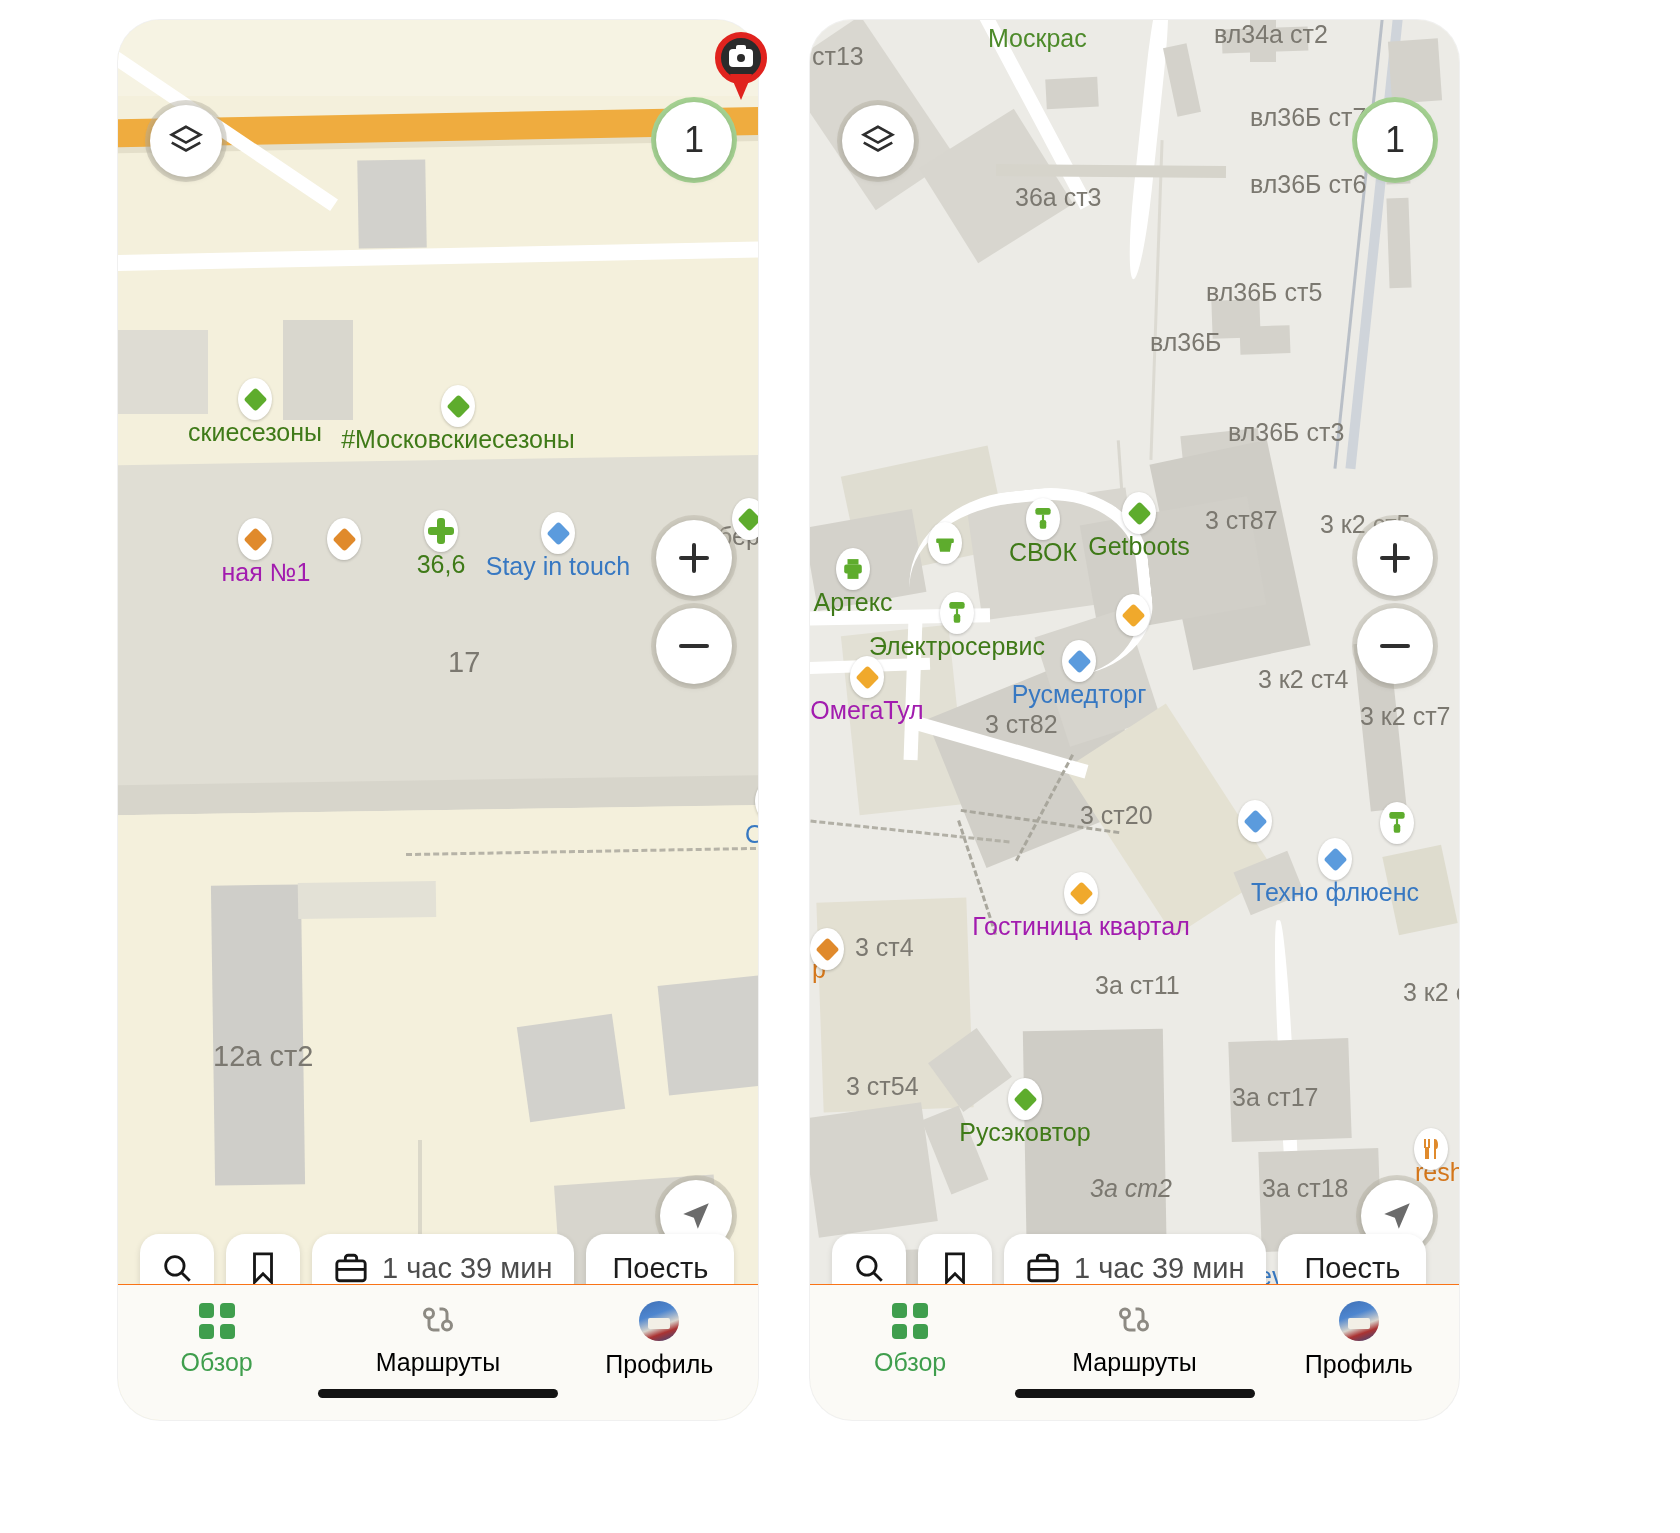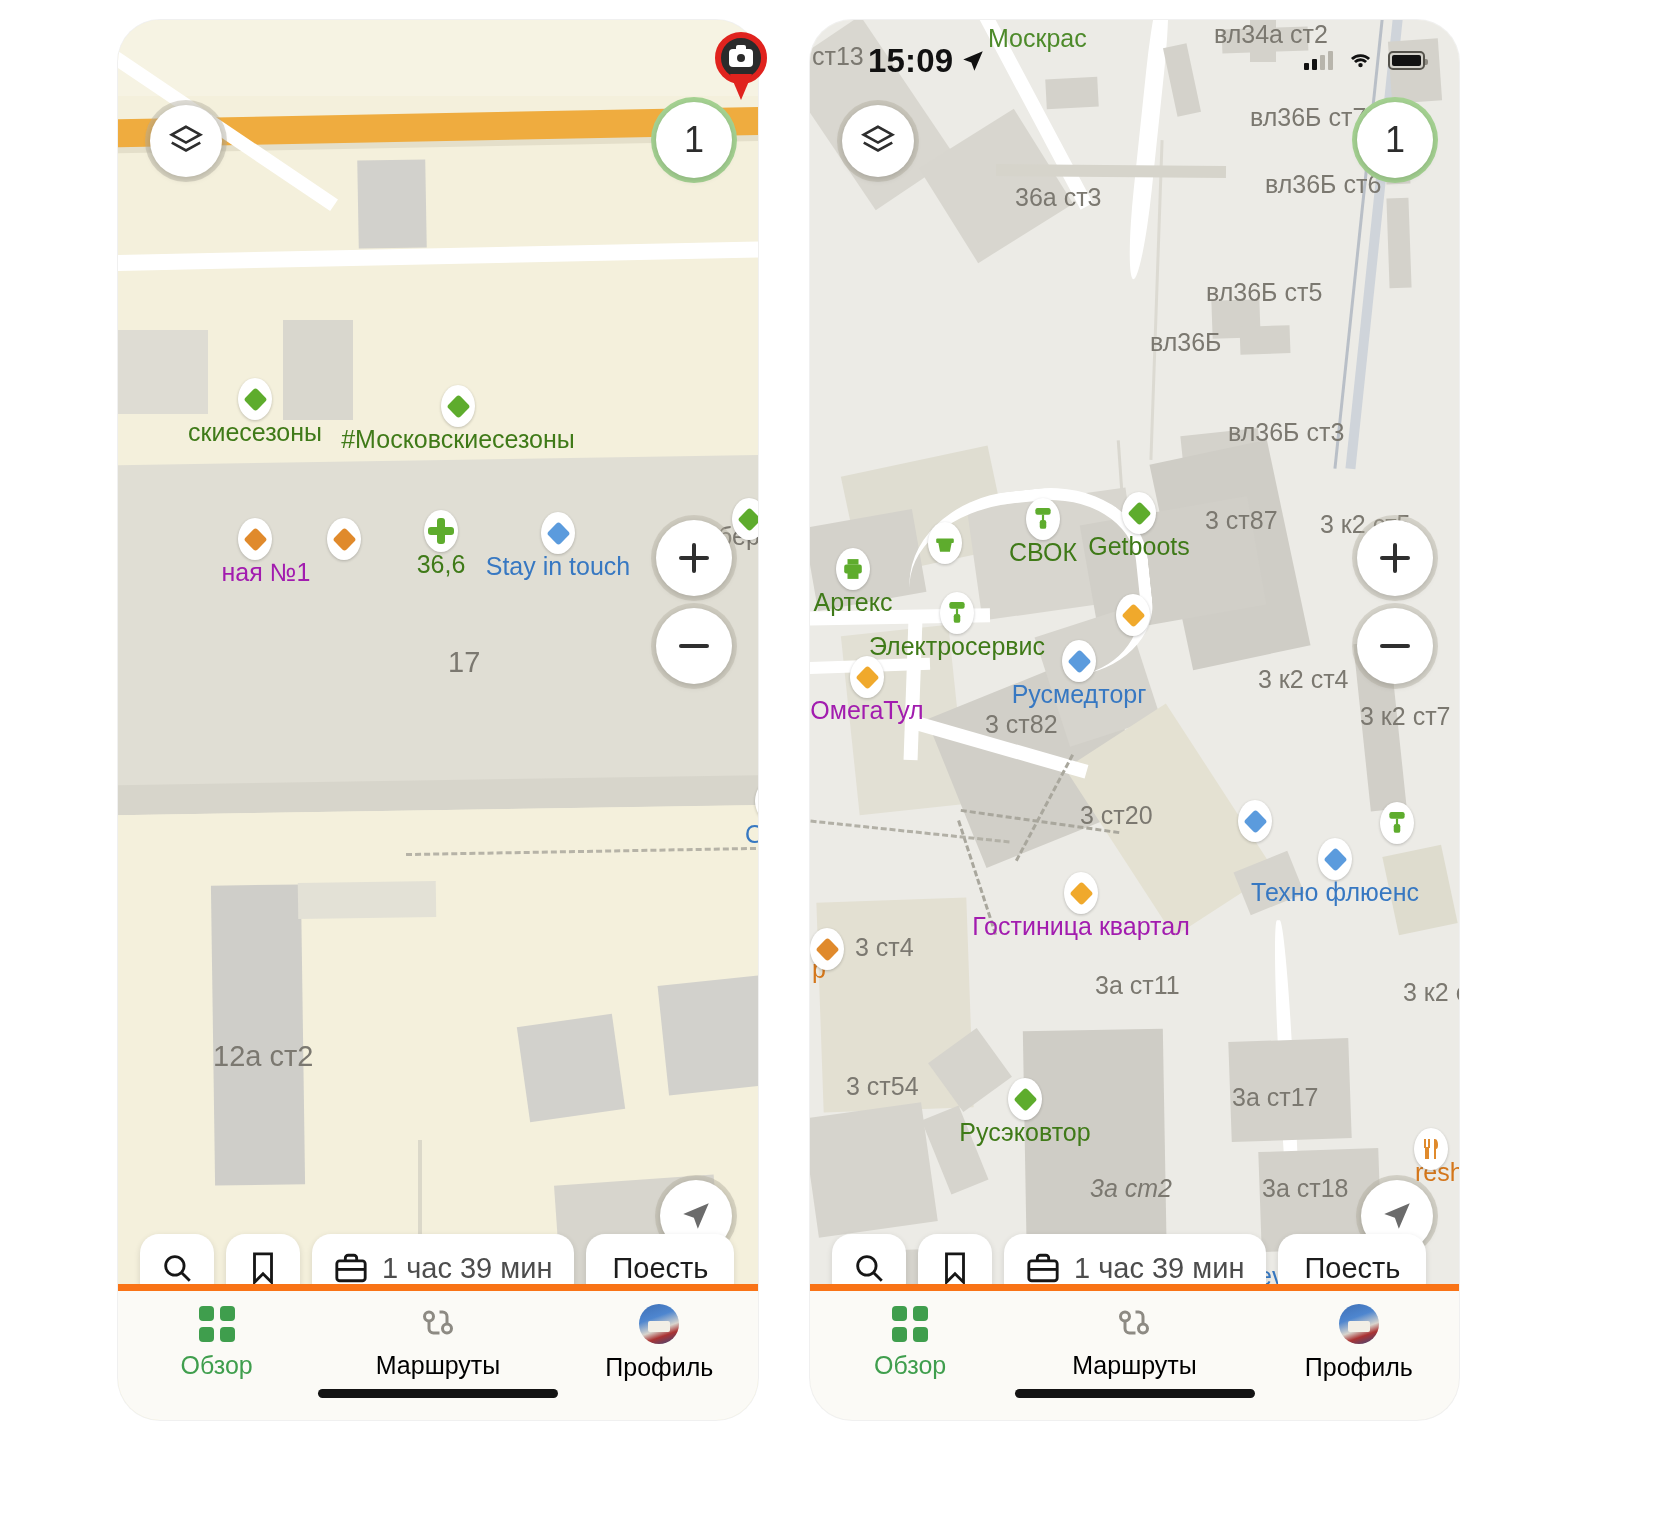--- a/index.html
+++ b/index.html
@@ -140,21 +140,21 @@
     box-shadow: 0 2px 6px rgba(0,0,0,.12);
   }
   .act-sq { width: 74px; }
   .act-time { padding: 0 22px; gap: 14px; }
   .act-time span { font-size: 29px; color: #4d4d4d; white-space: nowrap; }
   .act-eat { padding: 0 26px; font-size: 29px; color: #1c1c1c; }
 
   
   .tabbar {
     position: absolute; left: 0; right: 0; bottom: 0; height: 136px;
-    background: #fbfaf6; border-top: 7px solid #f97316;
+    background: #fbfaf6; border-top: 1px solid #f97316;
     display: flex; z-index: 45; gap: 24px;
   }
   .tab {
     flex: 1; display: flex; flex-direction: column;
     align-items: center; justify-content: center; gap: 9px; padding-bottom: 26px;
   }
   .tab span { font-size: 25px; color: #000000; }
   .tab.active span { color: #3f9e4d; }
   .grid-icon { width: 36px; height: 36px; display: grid; grid-template-columns: 1fr 1fr; gap: 6px; }
   .grid-icon i { background: #3f9e4d; border-radius: 4px; display: block; }
@@ -420,21 +420,21 @@
       <div class="poly" style="left:450px;top:1130px;width:120px;height:100px;background:#d3d1ca;transform:rotate(-2deg);"></div>
       <div class="poly" style="left:130px;top:1020px;width:60px;height:60px;background:#d6d4cd;transform:rotate(-36deg);"></div>
       <div class="poly" style="left:125px;top:1090px;width:40px;height:80px;background:#d6d4cd;transform:rotate(-22deg);"></div>
       <div class="poly" style="left:30px;top:1230px;width:120px;height:60px;background:#d6d4cd;transform:rotate(-2deg);"></div>
 
       <div class="addr" style="left:2px;top:22px;">ст13</div>
       <div class="greenlabel" style="left:178px;top:4px;">Москрас</div>
       <div class="addr" style="left:404px;top:0px;">вл34а ст2</div>
       <div class="addr" style="left:440px;top:83px;">вл36Б ст7</div>
       <div class="addr" style="left:205px;top:163px;">36а ст3</div>
-      <div class="addr" style="left:440px;top:150px;margin-left:15px;">вл36Б ст6</div>
+      <div class="addr" style="left:440px;top:150px;">вл36Б ст6</div>
       <div class="addr" style="left:396px;top:258px;">вл36Б ст5</div>
       <div class="addr" style="left:340px;top:308px;">вл36Б</div>
       <div class="addr" style="left:418px;top:398px;">вл36Б ст3</div>
       <div class="addr" style="left:395px;top:486px;">3 ст87</div>
       <div class="addr" style="left:510px;top:490px;">3 к2 ст5</div>
       <div class="addr" style="left:175px;top:690px;">3 ст82</div>
       <div class="addr" style="left:448px;top:645px;">3 к2 ст4</div>
       <div class="addr" style="left:550px;top:682px;text-align:right;">3 к2 ст7</div>
       <div class="addr" style="left:270px;top:781px;">3 ст20</div>
       <div class="addr" style="left:45px;top:913px;">3 ст4</div>
@@ -583,44 +583,20 @@
         <div class="zoom-btn">
           <i class="minus-h"></i>
         </div>
       </div>
       <div class="circle-btn locate-btn">
         <svg width="34" height="34" viewBox="0 0 24 24" fill="#6b6b6b">
           <path d="M21 3 3 10.5l7.5 2.8L13.3 21 21 3z"></path>
         </svg>
       </div>
 
-      <div class="statusbar">
-        <div class="sb-time">
-          <span>15:09</span>
-          <svg width="26" height="26" viewBox="0 0 24 24" fill="#111">
-            <path d="M21 3 3 10.5l7.5 2.8L13.3 21 21 3z"></path>
-          </svg>
-        </div>
-        <div class="sb-right">
-          <div class="bars">
-              <i></i>
-              <i></i>
-              <i></i>
-              <i></i>
-            </div>
-          <svg width="27" height="20" viewBox="0 0 24 18" fill="#111">
-            <path d="M12 15.6a2 2 0 1 0 0-4 2 2 0 0 0 0 4z"></path>
-            <path d="M12 6.4c2.6 0 5 1 6.8 2.7l1.8-1.9A12 12 0 0 0 12 3.8 12 12 0 0 0 3.4 7.2l1.8 1.9A9.6 9.6 0 0 1 12 6.4z"></path>
-            <path d="M12 10.1c1.6 0 3 .6 4.1 1.7l1.8-1.8A8.4 8.4 0 0 0 12 7.5a8.4 8.4 0 0 0-5.9 2.5l1.8 1.8A5.8 5.8 0 0 1 12 10.1z"></path>
-          </svg>
-          <div class="battery">
-              <span></span>
-            </div>
-        </div>
-      </div>
 
       <div class="actionbar">
         <div class="act act-sq">
           <svg width="34" height="34" viewBox="0 0 24 24" fill="none" stroke="#161616" stroke-width="2">
             <circle cx="10.5" cy="10.5" r="6.5"></circle>
               <path d="M15.5 15.5 21 21"></path>
           </svg>
         </div>
         <div class="act act-sq">
           <svg width="30" height="34" viewBox="0 0 20 24" fill="none" stroke="#161616" stroke-width="2">

